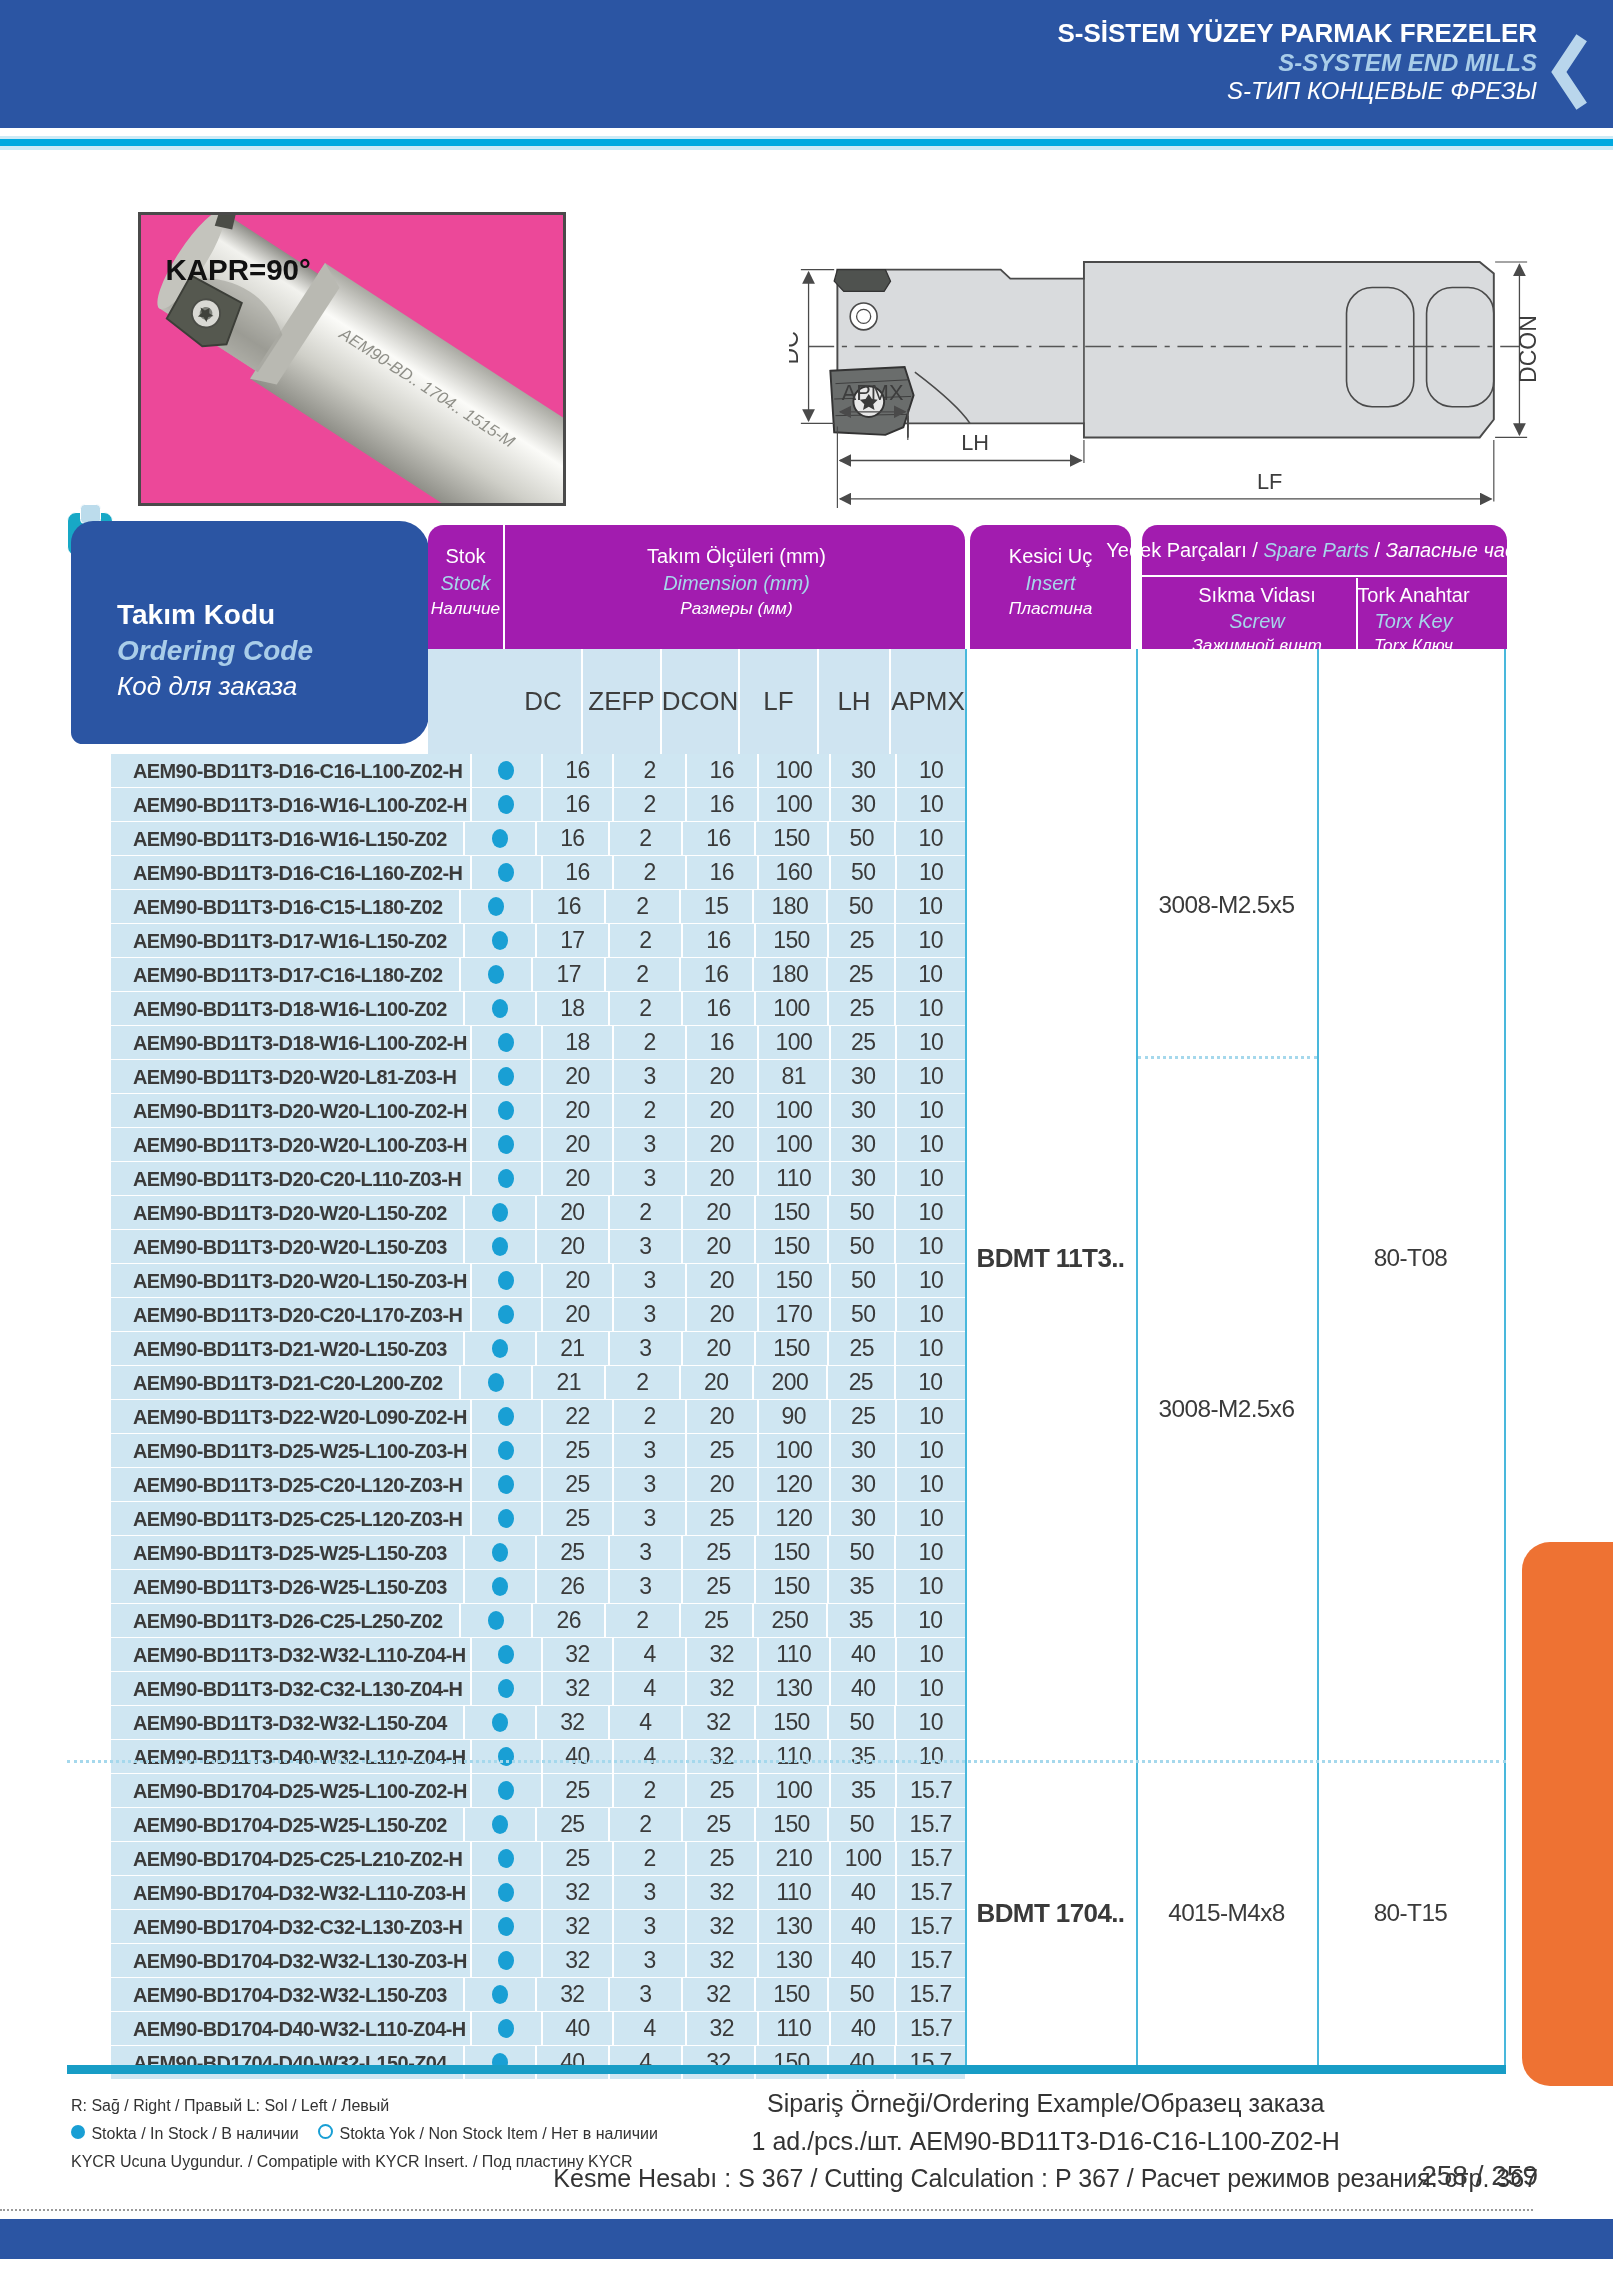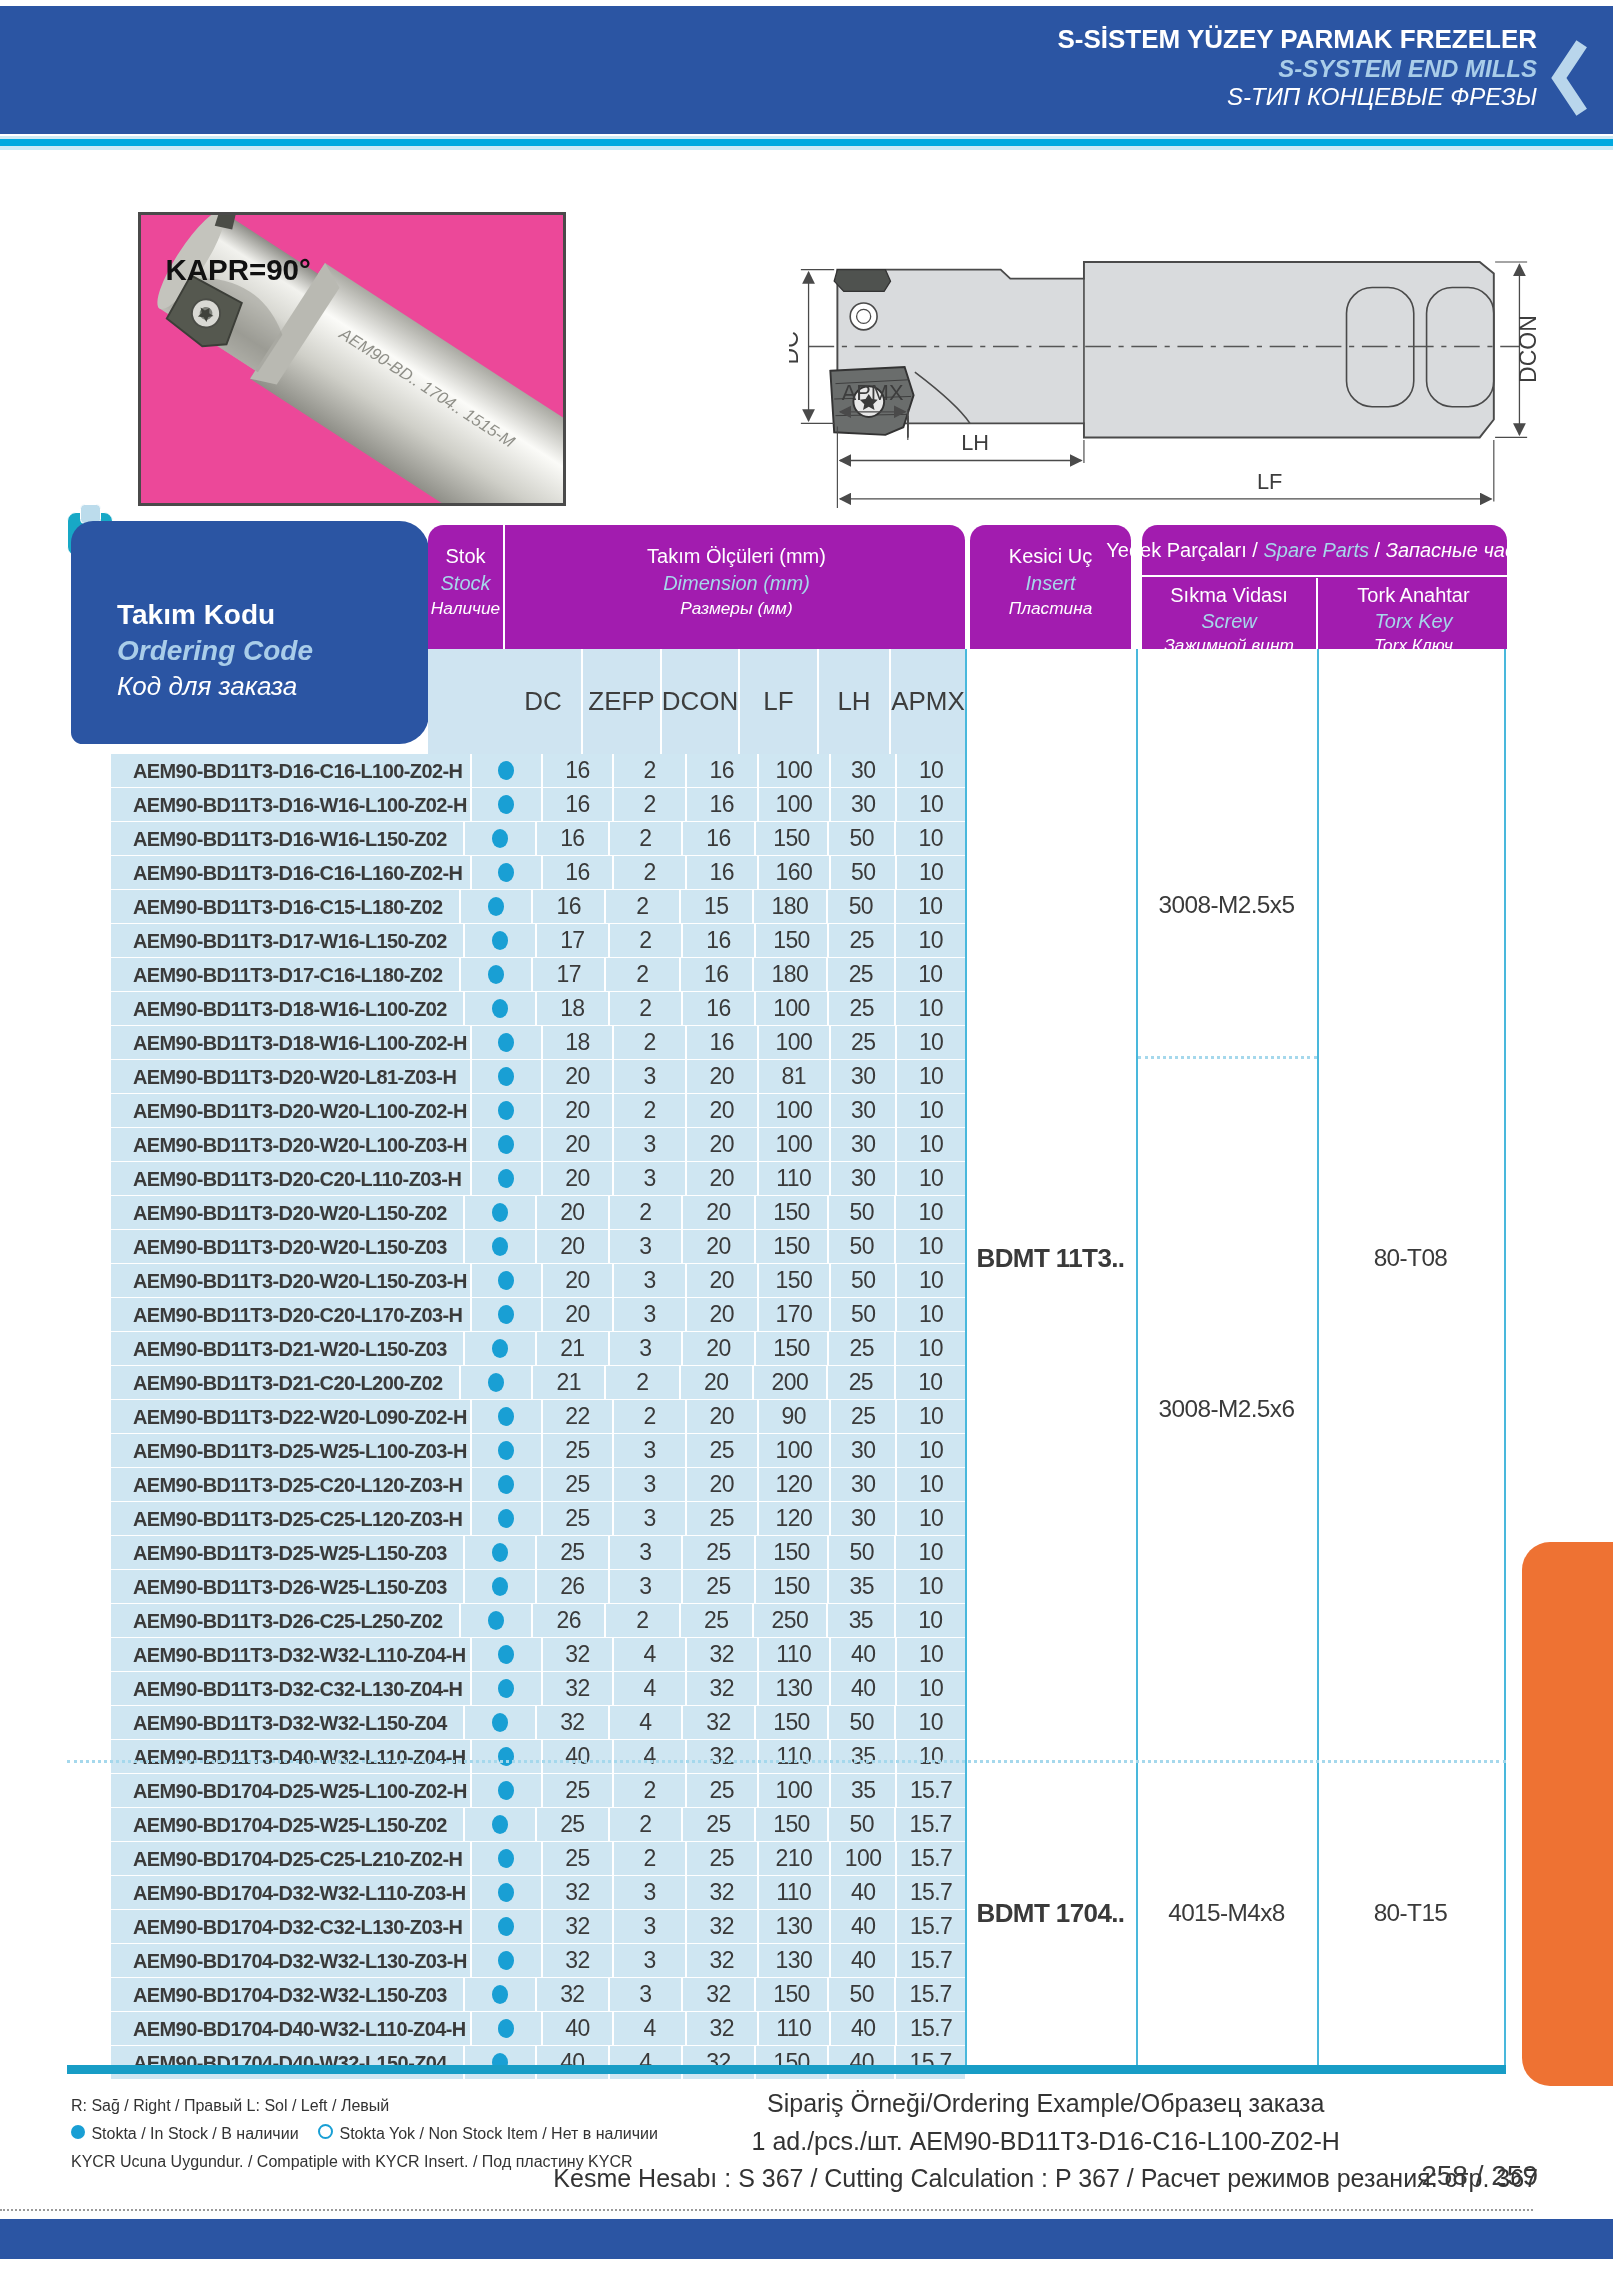--- a/index.html
+++ b/index.html
@@ -1,21 +1,21 @@
 <!DOCTYPE html>
 <html style="font-size:10.3px"><head>
 <meta charset="utf-8">
 <style>
   html,body{margin:0;padding:0;background:#ffffff;}
   .page{position:relative;width:1614px;height:2295px;background:#fff;overflow:hidden;
         font-family:"Liberation Sans",sans-serif;color:#3d3d3d;}
   .abs{position:absolute;}
 
   
-  .topbar{left:0;top:0;width:1614px;height:128px;background:#2b55a3;margin-top:6px;}
+  .topbar{left:0;top:0;width:1614px;height:128px;background:#2b55a3;}
   .topbar-text{position:absolute;right:77px;top:18px;text-align:right;line-height:1.18;}
   .tt1{color:#ffffff;font-weight:bold;font-size:26px;}
   .tt2{color:#a9cde9;font-style:italic;font-size:24px;font-weight:bold;}
   .tt3{color:#ffffff;font-style:italic;font-size:24px;}
   .chevron{position:absolute;right:26px;top:31px;}
   .stripe{left:0;top:136px;width:1614px;height:14px;
           background:linear-gradient(#cdeaf6 0 25%,#00a9e0 25% 75%,#cdeaf6 75% 100%);}
 
   
   .photo-box{left:138px;top:212px;width:428px;height:294px;border:3.2px solid #4a4a4a;
@@ -43,21 +43,21 @@
              padding-top:18px;box-sizing:border-box;line-height:1.35;border-right:2.6px solid #fff;}
   .hdr-dim{position:absolute;left:80px;top:0;width:457px;height:124px;text-align:center;
            padding-top:18px;box-sizing:border-box;line-height:1.35;}
   .hdr-insert{left:970px;top:525px;width:161px;height:124px;border-radius:15.4px 15.4px 0 0;
               text-align:center;padding-top:18px;box-sizing:border-box;line-height:1.35;}
   .hdr-spare{left:1142px;top:525px;width:365px;height:124px;border-radius:15.4px 15.4px 0 0;}
   .spare-title{position:absolute;left:0;top:0;width:365px;height:50px;border-bottom:2.6px solid #fff;
                display:flex;align-items:center;justify-content:center;font-size:20px;white-space:pre;}
   .spare-sub{position:absolute;top:53px;height:72px;text-align:center;padding-top:3.8px;
              box-sizing:border-box;line-height:1.3;}
-  .spare-sub.screw{left:0;width:176px;border-right:2.6px solid #fff;}
+  .spare-sub.screw{left:16px;width:200px;border-right:2.6px solid #fff;}
   .spare-sub.torx{left:178px;width:187px;}
   .subrow{left:428px;top:649px;width:537px;height:105px;background:#cfe4f1;}
   .subcell{position:absolute;top:0;height:105px;display:flex;align-items:center;justify-content:center;
            font-size:26px;color:#3d3d3d;border-right:2.6px solid #fff;box-sizing:border-box;}
   .imgrow{left:965px;top:649px;width:541px;height:105px;background:#ffffff;}
 
   
   #rows{position:absolute;left:67px;top:754px;width:898px;}
   .row{display:flex;height:34px;box-sizing:border-box;border-bottom:1.9px solid #fff;padding-left:44px;}
   .cell{background:#cfe6f2;border-right:2.6px solid #fff;box-sizing:border-box;

